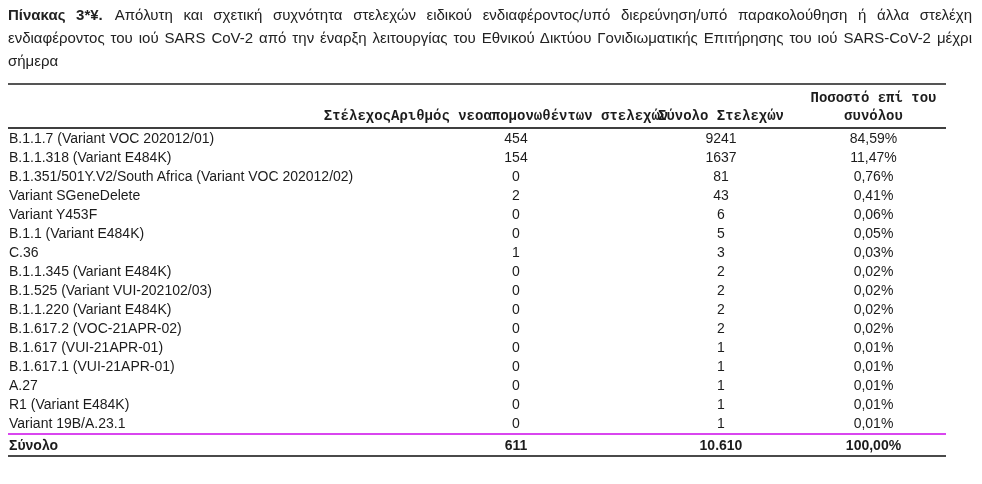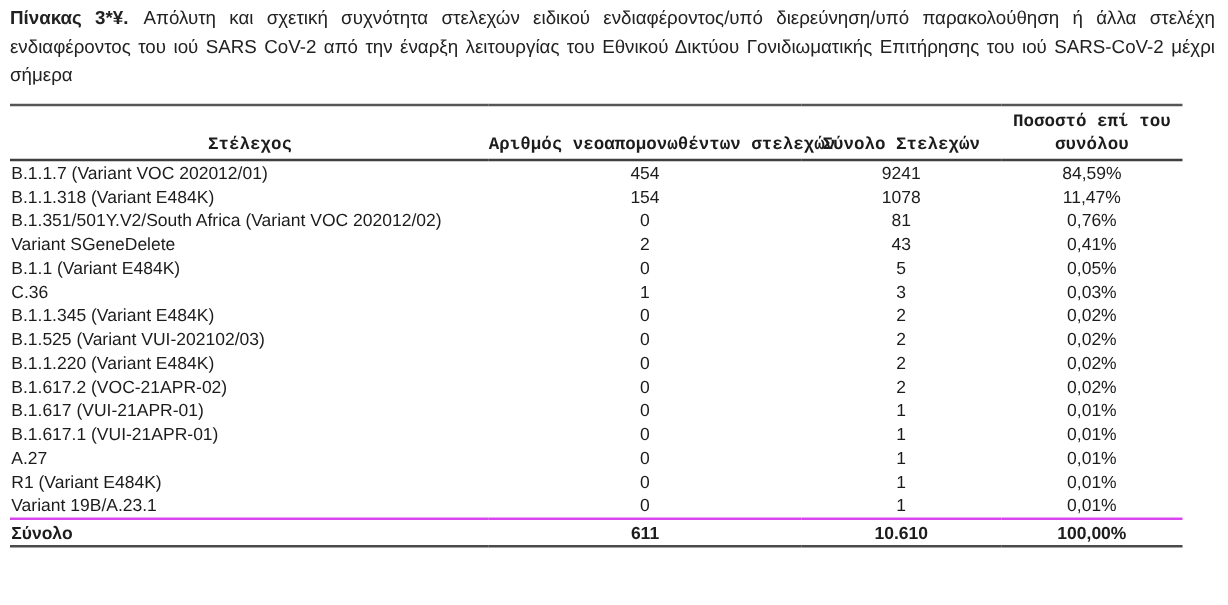--- a/index.html
+++ b/index.html
@@ -49,21 +49,21 @@
   thead th {
     font-weight: bold;
     vertical-align: bottom;
     text-align: center;
     padding: 4px 0 2px 0;
     border-bottom: 2px solid #3f3f3f;
     line-height: 18px;
     font-family: Liberation Mono, monospace;
   }
   thead th.h-strain {
-    text-align: center;
+    text-align: right;
     padding-left: 1px;
   }
   thead th.h-new {
     white-space: nowrap;
     margin-top: 36px;
   }
   thead th.h-pct div {
     margin: 0 auto;
     max-width: 130px;
   }
@@ -116,34 +116,40 @@
     <tbody id="table-body">
         <tr>
           <td class="cell-strain">B.1.1.7 (Variant VOC 202012/01)</td>
           <td class="cell-new-isolates">454</td>
           <td class="cell-total-strains">9241</td>
           <td class="cell-percent">84,59%</td>
         </tr>
         <tr>
           <td class="cell-strain">B.1.1.318 (Variant E484K)</td>
           <td class="cell-new-isolates">154</td>
-          <td class="cell-total-strains">1078</td>
+          <td class="cell-total-strains">1637</td>
           <td class="cell-percent">11,47%</td>
         </tr>
         <tr>
           <td class="cell-strain">B.1.351/501Y.V2/South Africa (Variant VOC 202012/02)</td>
           <td class="cell-new-isolates">0</td>
           <td class="cell-total-strains">81</td>
           <td class="cell-percent">0,76%</td>
         </tr>
         <tr>
           <td class="cell-strain">Variant SGeneDelete</td>
           <td class="cell-new-isolates">2</td>
           <td class="cell-total-strains">43</td>
           <td class="cell-percent">0,41%</td>
+        </tr>
+        <tr>
+          <td class="cell-strain">Variant Y453F</td>
+          <td class="cell-new-isolates">0</td>
+          <td class="cell-total-strains">6</td>
+          <td class="cell-percent">0,06%</td>
         </tr>
         <tr>
           <td class="cell-strain">B.1.1 (Variant E484K)</td>
           <td class="cell-new-isolates">0</td>
           <td class="cell-total-strains">5</td>
           <td class="cell-percent">0,05%</td>
         </tr>
         <tr>
           <td class="cell-strain">C.36</td>
           <td class="cell-new-isolates">1</td>

